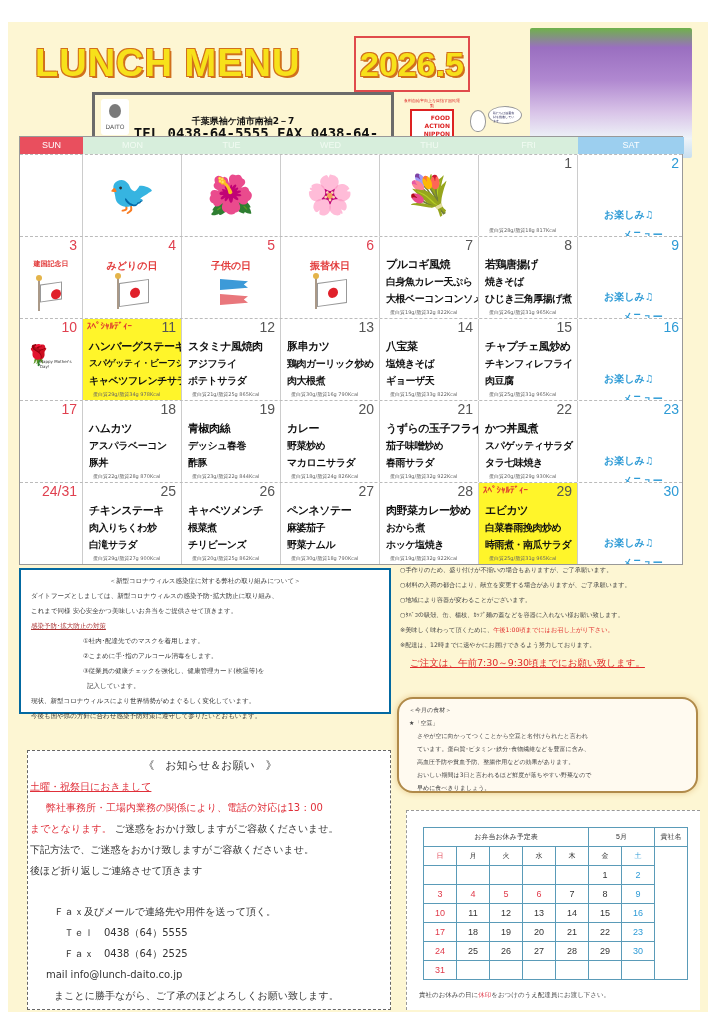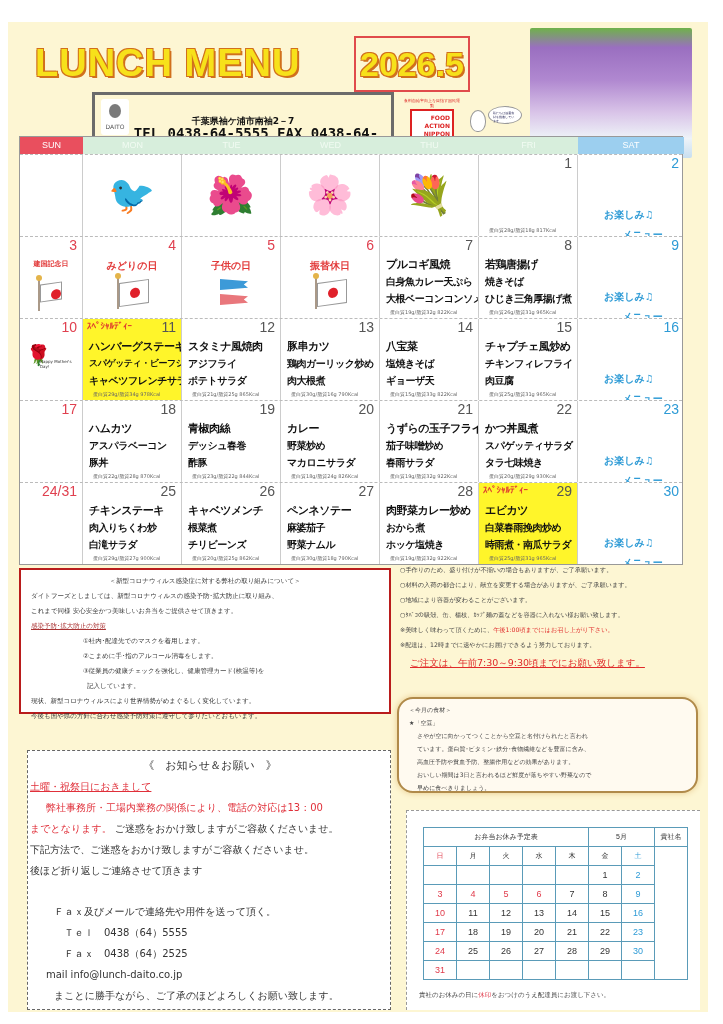--- a/index.html
+++ b/index.html
@@ -54,21 +54,21 @@
   .pole { position: absolute; width: 2px; height: 32px; background: #a98; }
   .pole::before { content: ""; position: absolute; left: -2px; top: -4px; width: 6px; height: 6px; border-radius: 50%; background: #e4b44a; }
   .koi { position: absolute; left: 38px; top: 42px; width: 30px; height: 28px; }
   .koi::before { content: ""; position: absolute; left: 0; top: 0; width: 28px; height: 11px; background: #3c9ad8; clip-path: polygon(0 0,100% 20%,85% 50%,100% 80%,0 100%); }
   .koi::after { content: ""; position: absolute; left: 0; top: 15px; width: 28px; height: 11px; background: #e9777c; clip-path: polygon(0 0,100% 20%,85% 50%,100% 80%,0 100%); }
   .illus { position: absolute; left: 0; right: 0; top: 10px; text-align: center; font-size: 38px; line-height: 60px; }
   .carn-small { position: absolute; left: 6px; top: 24px; font-size: 20px; }
   .carn-txt { position: absolute; left: 20px; top: 40px; font-size: 4px; color: #333; }
 
   
-  .covid { position: absolute; left: 19px; top: 568px; width: 372px; height: 146px; border: 2px solid #b91c1c; background: #fff; padding: 4px 10px; }
+  .covid { position: absolute; left: 19px; top: 568px; width: 372px; height: 146px; border: 2px solid #0369a1; background: #fff; padding: 4px 10px; }
   .covid p { font-size: 6.5px; line-height: 15px; color: #333; white-space: nowrap; }
   .covid .ttl { text-align: center; }
   .covid .under { text-decoration: underline; color: #a33; }
   .covid .ind { padding-left: 52px; }
   .covid .ind2 { padding-left: 56px; }
   .notes { position: absolute; left: 400px; top: 562px; width: 300px; }
   .notes p { font-size: 6.2px; line-height: 15px; color: #444; white-space: nowrap; }
   .notes .red { color: #e02a2a; }
   .notes .order { font-size: 9.5px; color: #e02a2a; text-decoration: underline; padding-left: 10px; margin-top: 3px; }
   .ingredient { position: absolute; left: 397px; top: 697px; width: 301px; height: 96px; border: 2px solid #b08a4a; border-radius: 16px; background: #fffaf0; box-shadow: 0 0 6px #e8c98a; padding: 4px 10px; }

